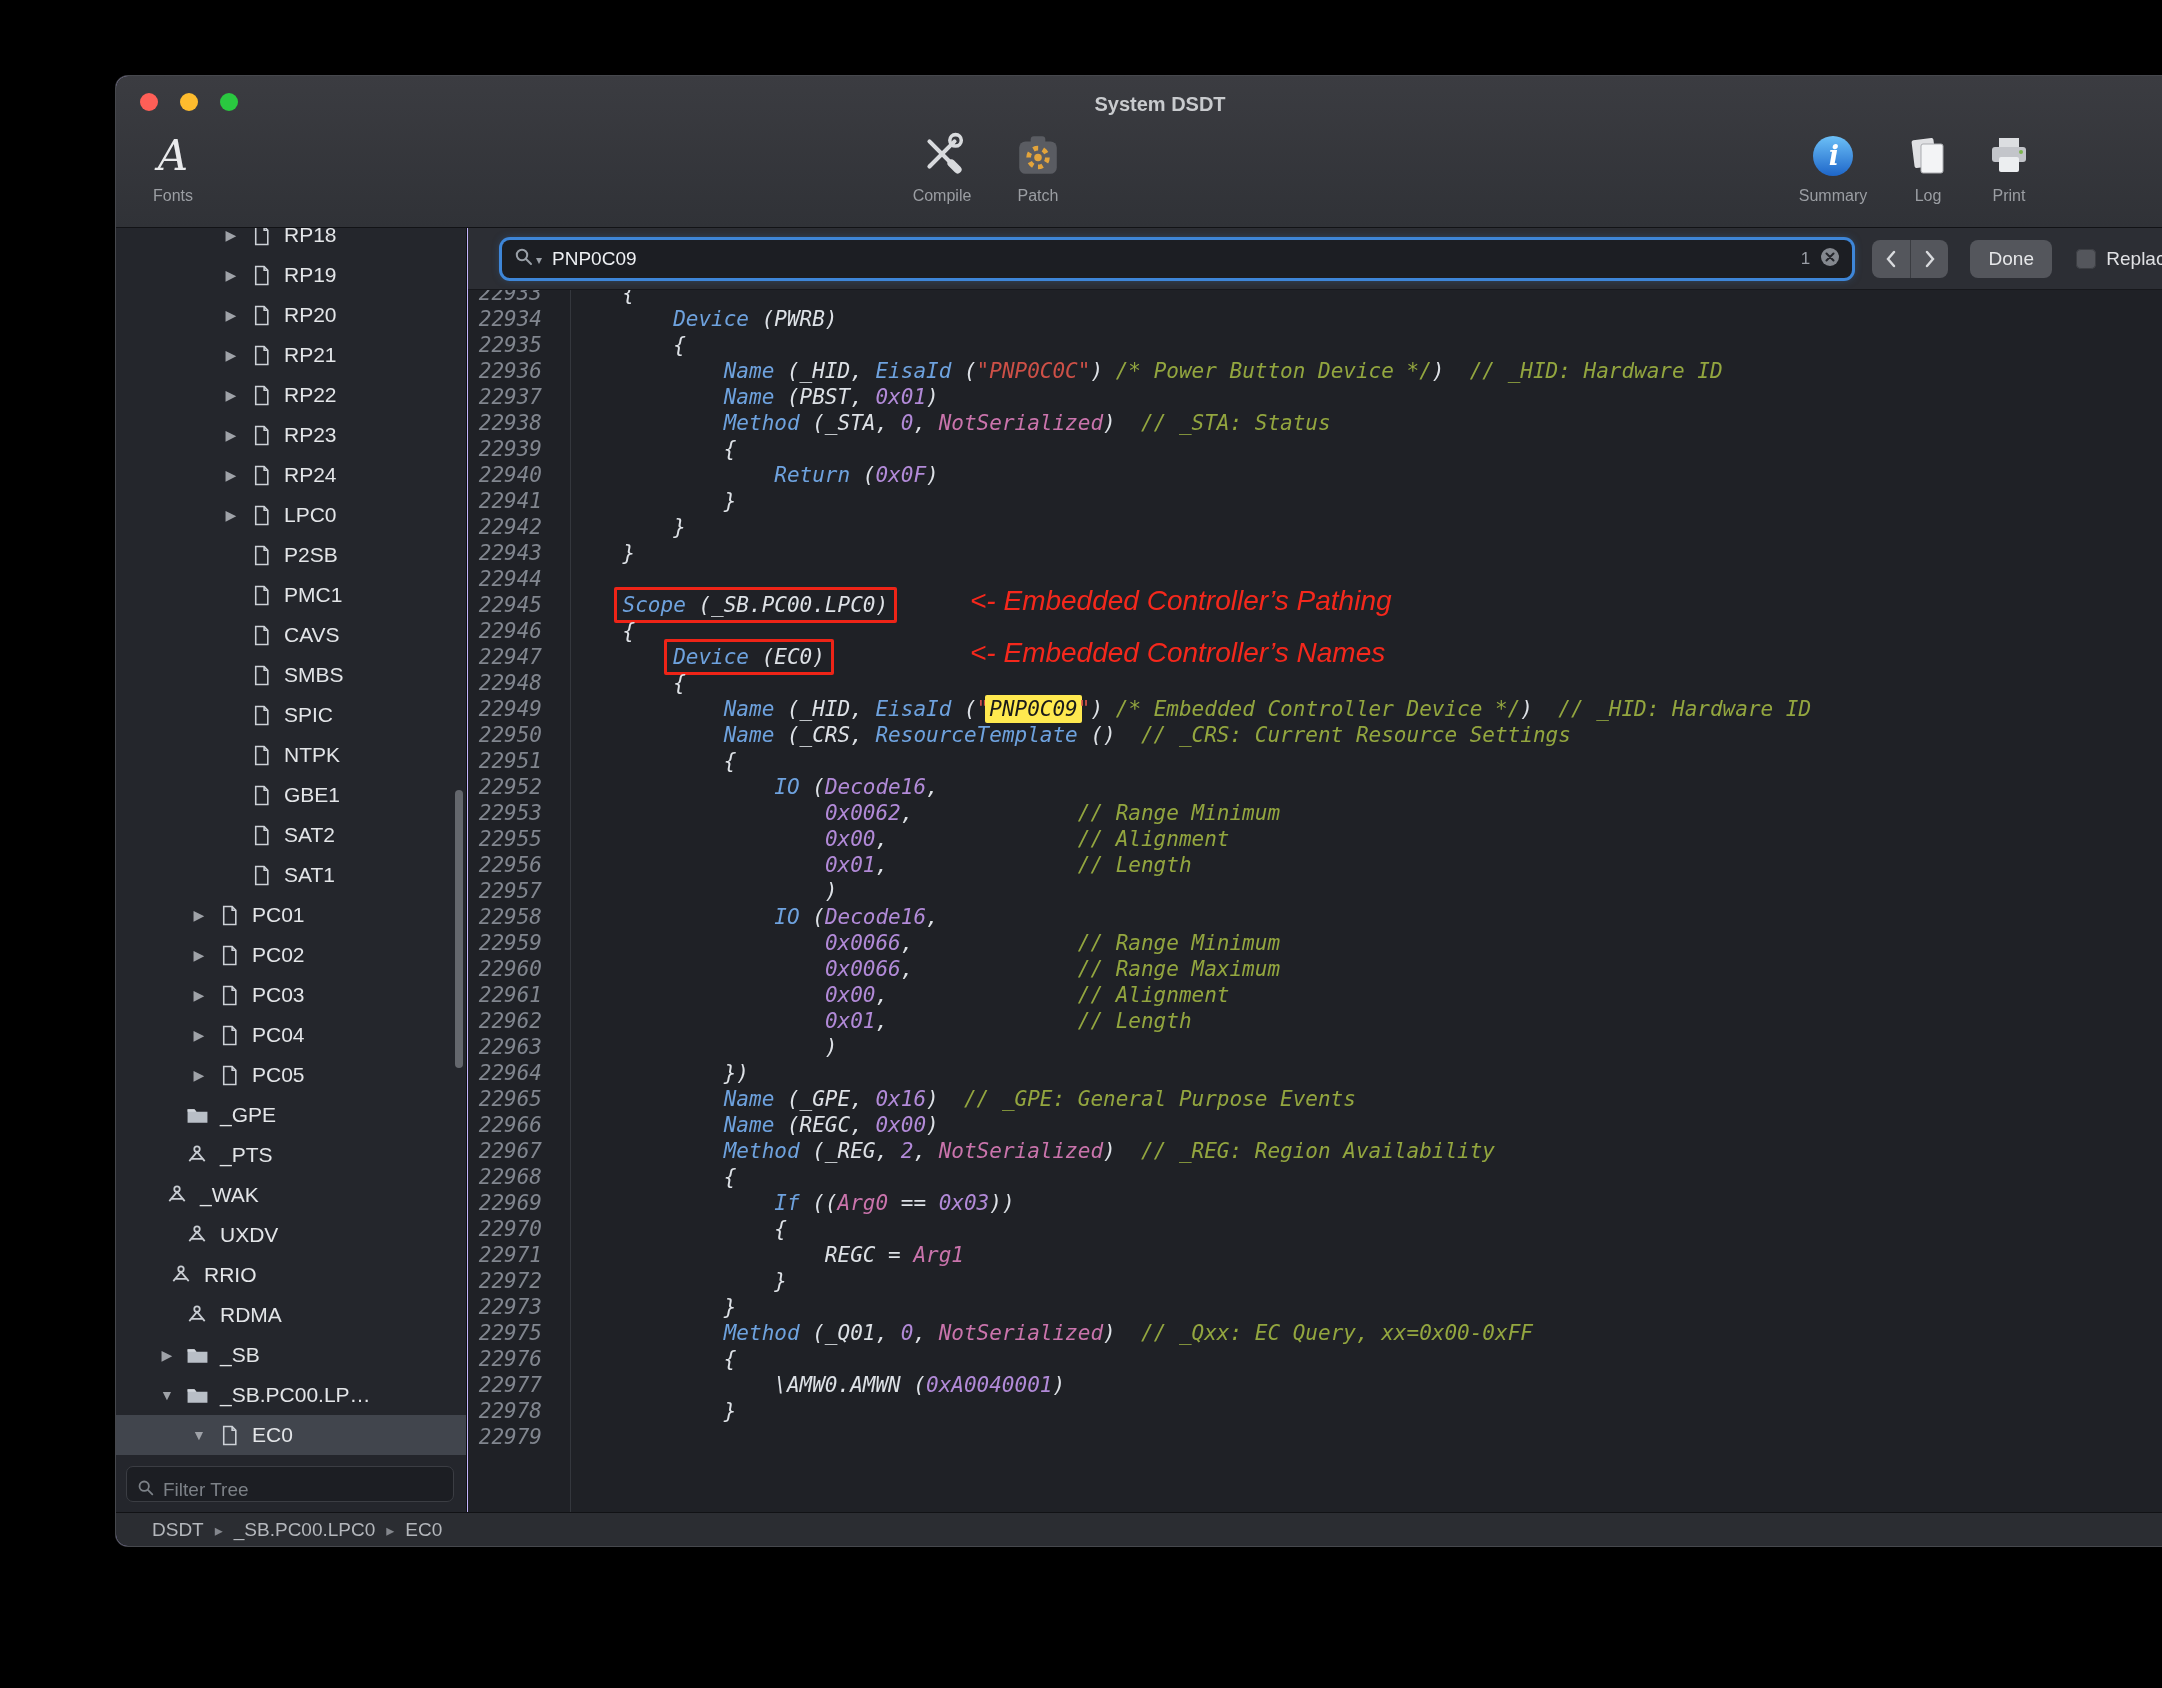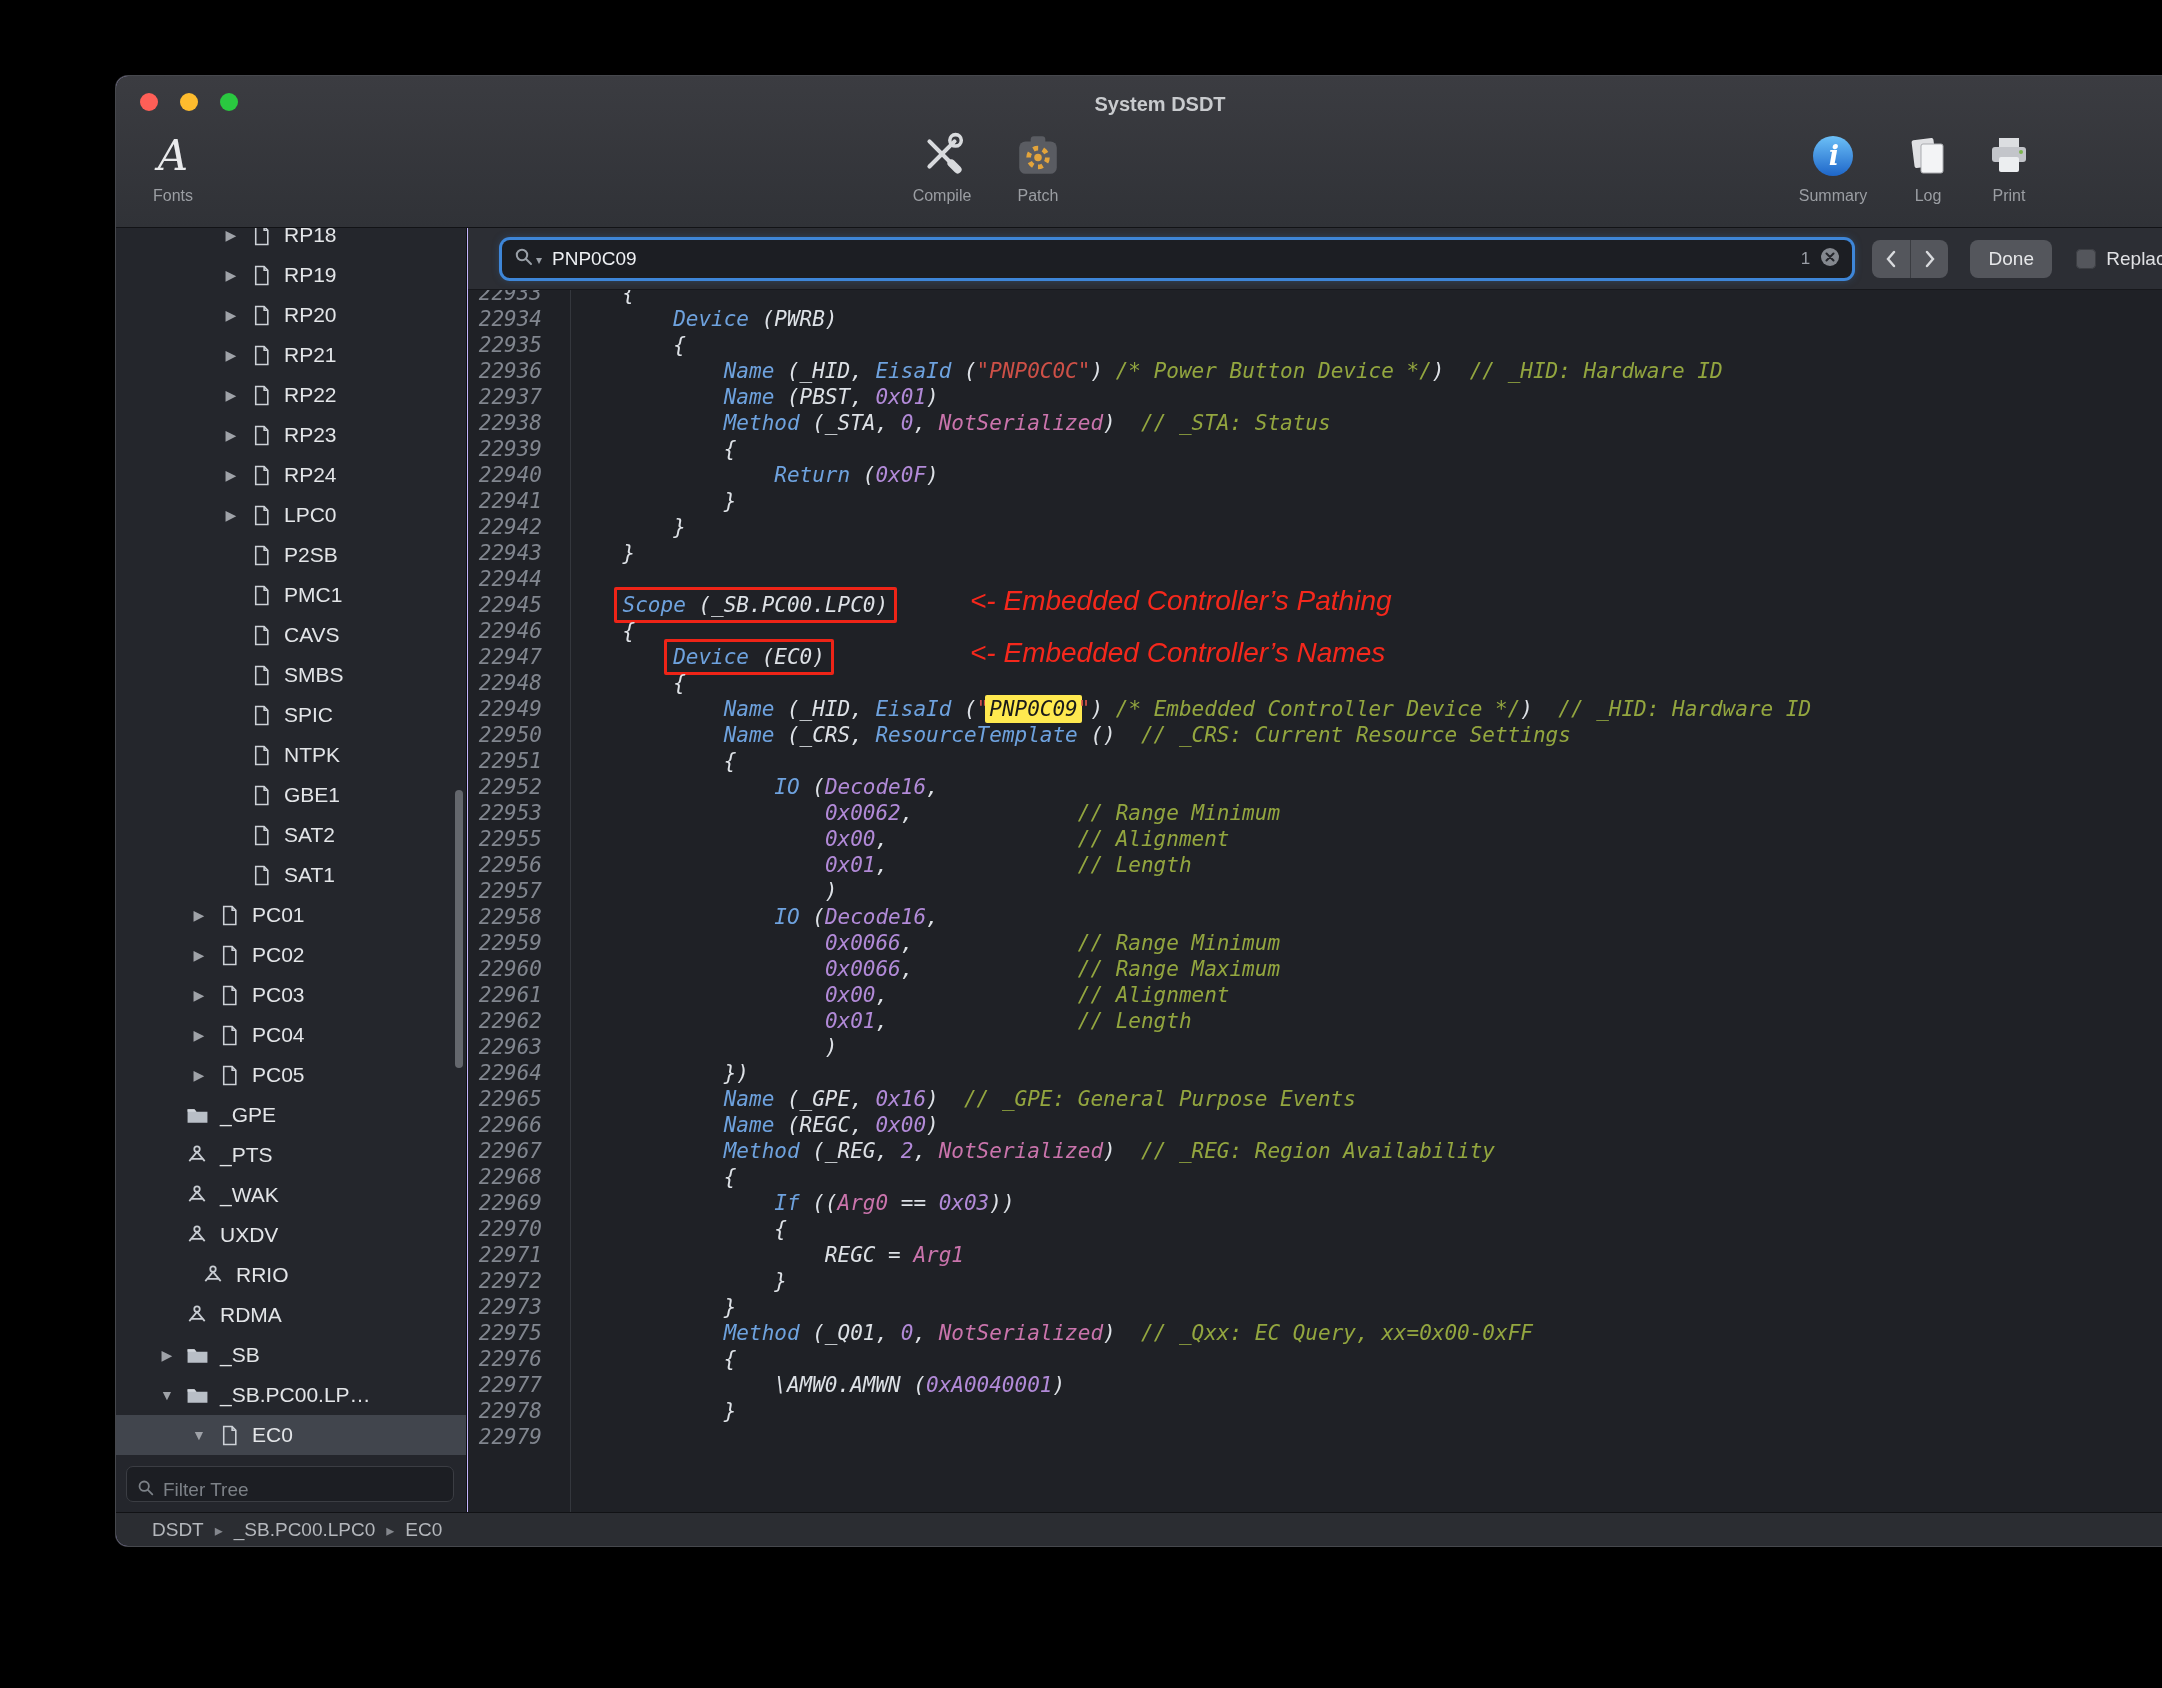--- a/index.html
+++ b/index.html
@@ -388,41 +388,41 @@
           <div class="tree-row" style="padding-left: 36px;">
             <span class="tri"></span>
             <span class="ticonb">
               <svg viewBox="0 0 20 20" width="22" height="22">
                 <circle cx="10" cy="4.6" r="2.5" fill="none" stroke="#c9cdd3" stroke-width="1.6"></circle>
                 <path d="M10 7.2 L3 15.6 M10 7.2 L17 15.6 M4.6 13.6 L15.4 13.6" stroke="#c9cdd3" stroke-width="1.6" fill="none"></path>
               </svg>
             </span>
             <span class="tlabel">_PTS</span>
           </div>
-          <div class="tree-row" style="padding-left: 36px;">
+          <div class="tree-row" style="padding-left: 16px;">
             <span class="tri"></span>
             <span class="ticonb">
               <svg viewBox="0 0 20 20" width="22" height="22">
                 <circle cx="10" cy="4.6" r="2.5" fill="none" stroke="#c9cdd3" stroke-width="1.6"></circle>
                 <path d="M10 7.2 L3 15.6 M10 7.2 L17 15.6 M4.6 13.6 L15.4 13.6" stroke="#c9cdd3" stroke-width="1.6" fill="none"></path>
               </svg>
             </span>
             <span class="tlabel">_WAK</span>
           </div>
           <div class="tree-row" style="padding-left: 36px;">
             <span class="tri"></span>
             <span class="ticonb">
               <svg viewBox="0 0 20 20" width="22" height="22">
                 <circle cx="10" cy="4.6" r="2.5" fill="none" stroke="#c9cdd3" stroke-width="1.6"></circle>
                 <path d="M10 7.2 L3 15.6 M10 7.2 L17 15.6 M4.6 13.6 L15.4 13.6" stroke="#c9cdd3" stroke-width="1.6" fill="none"></path>
               </svg>
             </span>
             <span class="tlabel">UXDV</span>
           </div>
-          <div class="tree-row" style="padding-left: 52px; align-items: center;">
+          <div class="tree-row" style="padding-left: 20px; align-items: center;">
             <span class="tri"></span>
             <span class="ticonb">
               <svg viewBox="0 0 20 20" width="22" height="22">
                 <circle cx="10" cy="4.6" r="2.5" fill="none" stroke="#c9cdd3" stroke-width="1.6"></circle>
                 <path d="M10 7.2 L3 15.6 M10 7.2 L17 15.6 M4.6 13.6 L15.4 13.6" stroke="#c9cdd3" stroke-width="1.6" fill="none"></path>
               </svg>
             </span>
             <span class="tlabel">RRIO</span>
           </div>
           <div class="tree-row" style="padding-left: 36px;">

